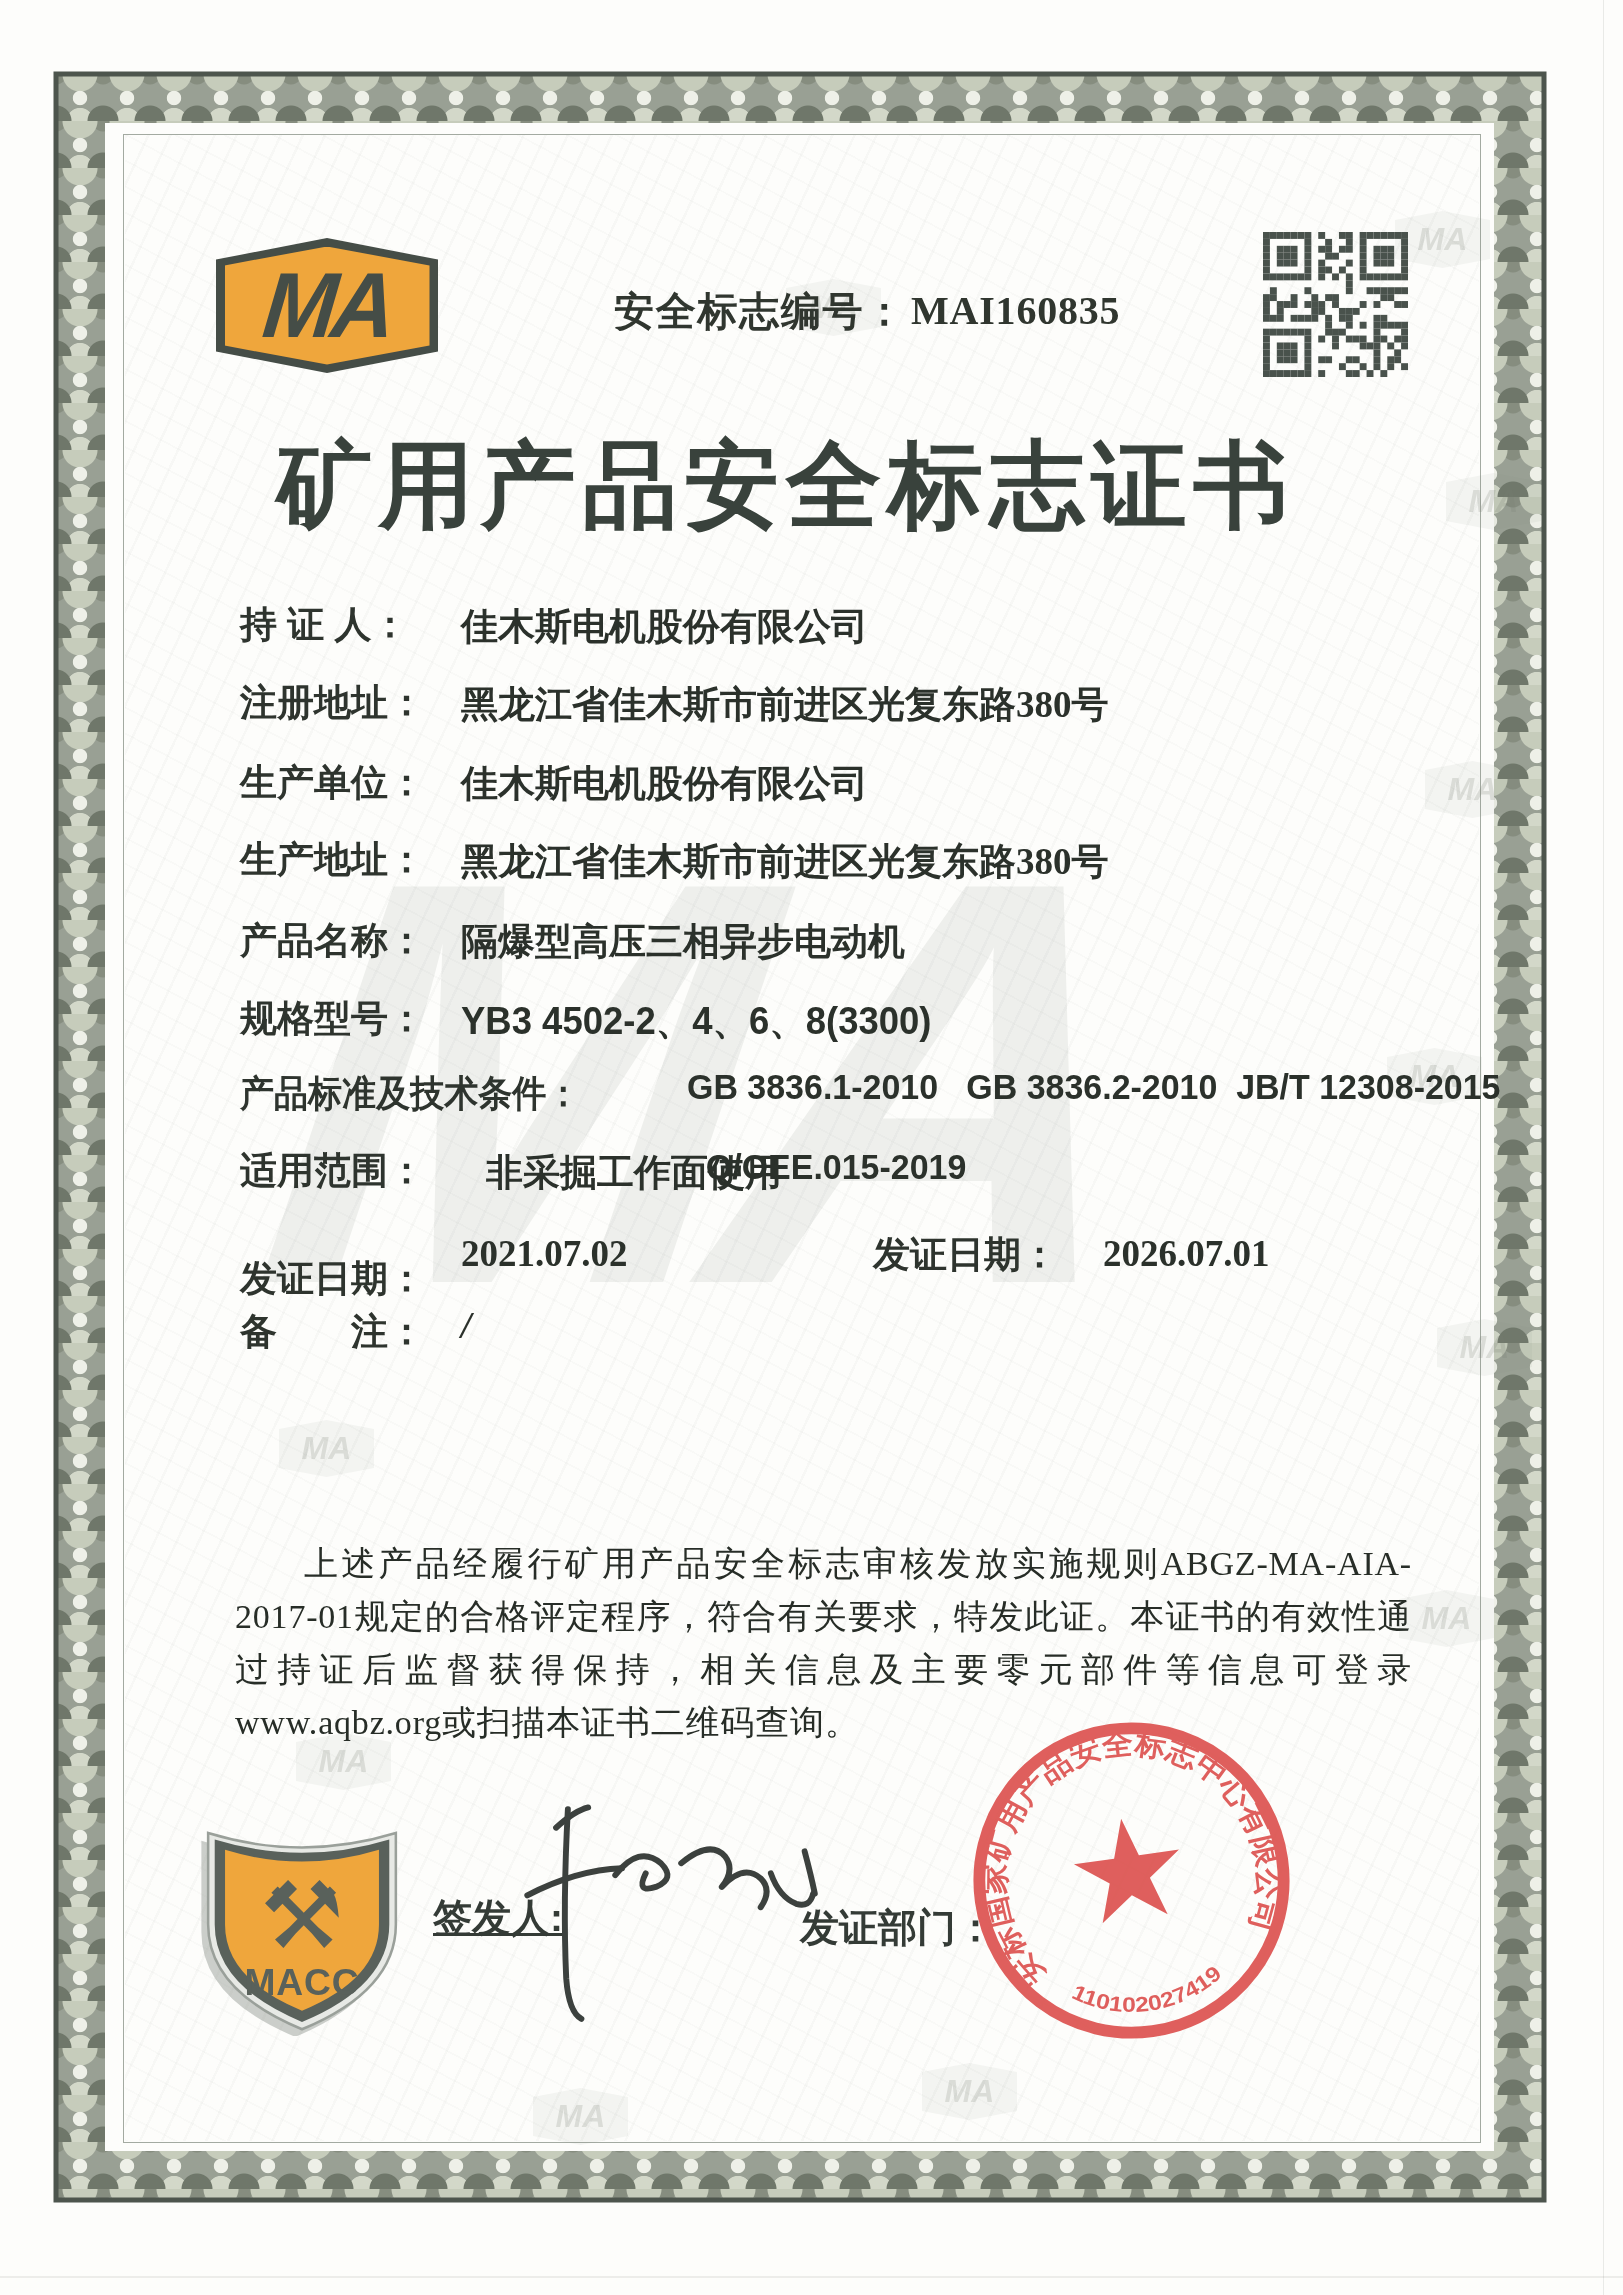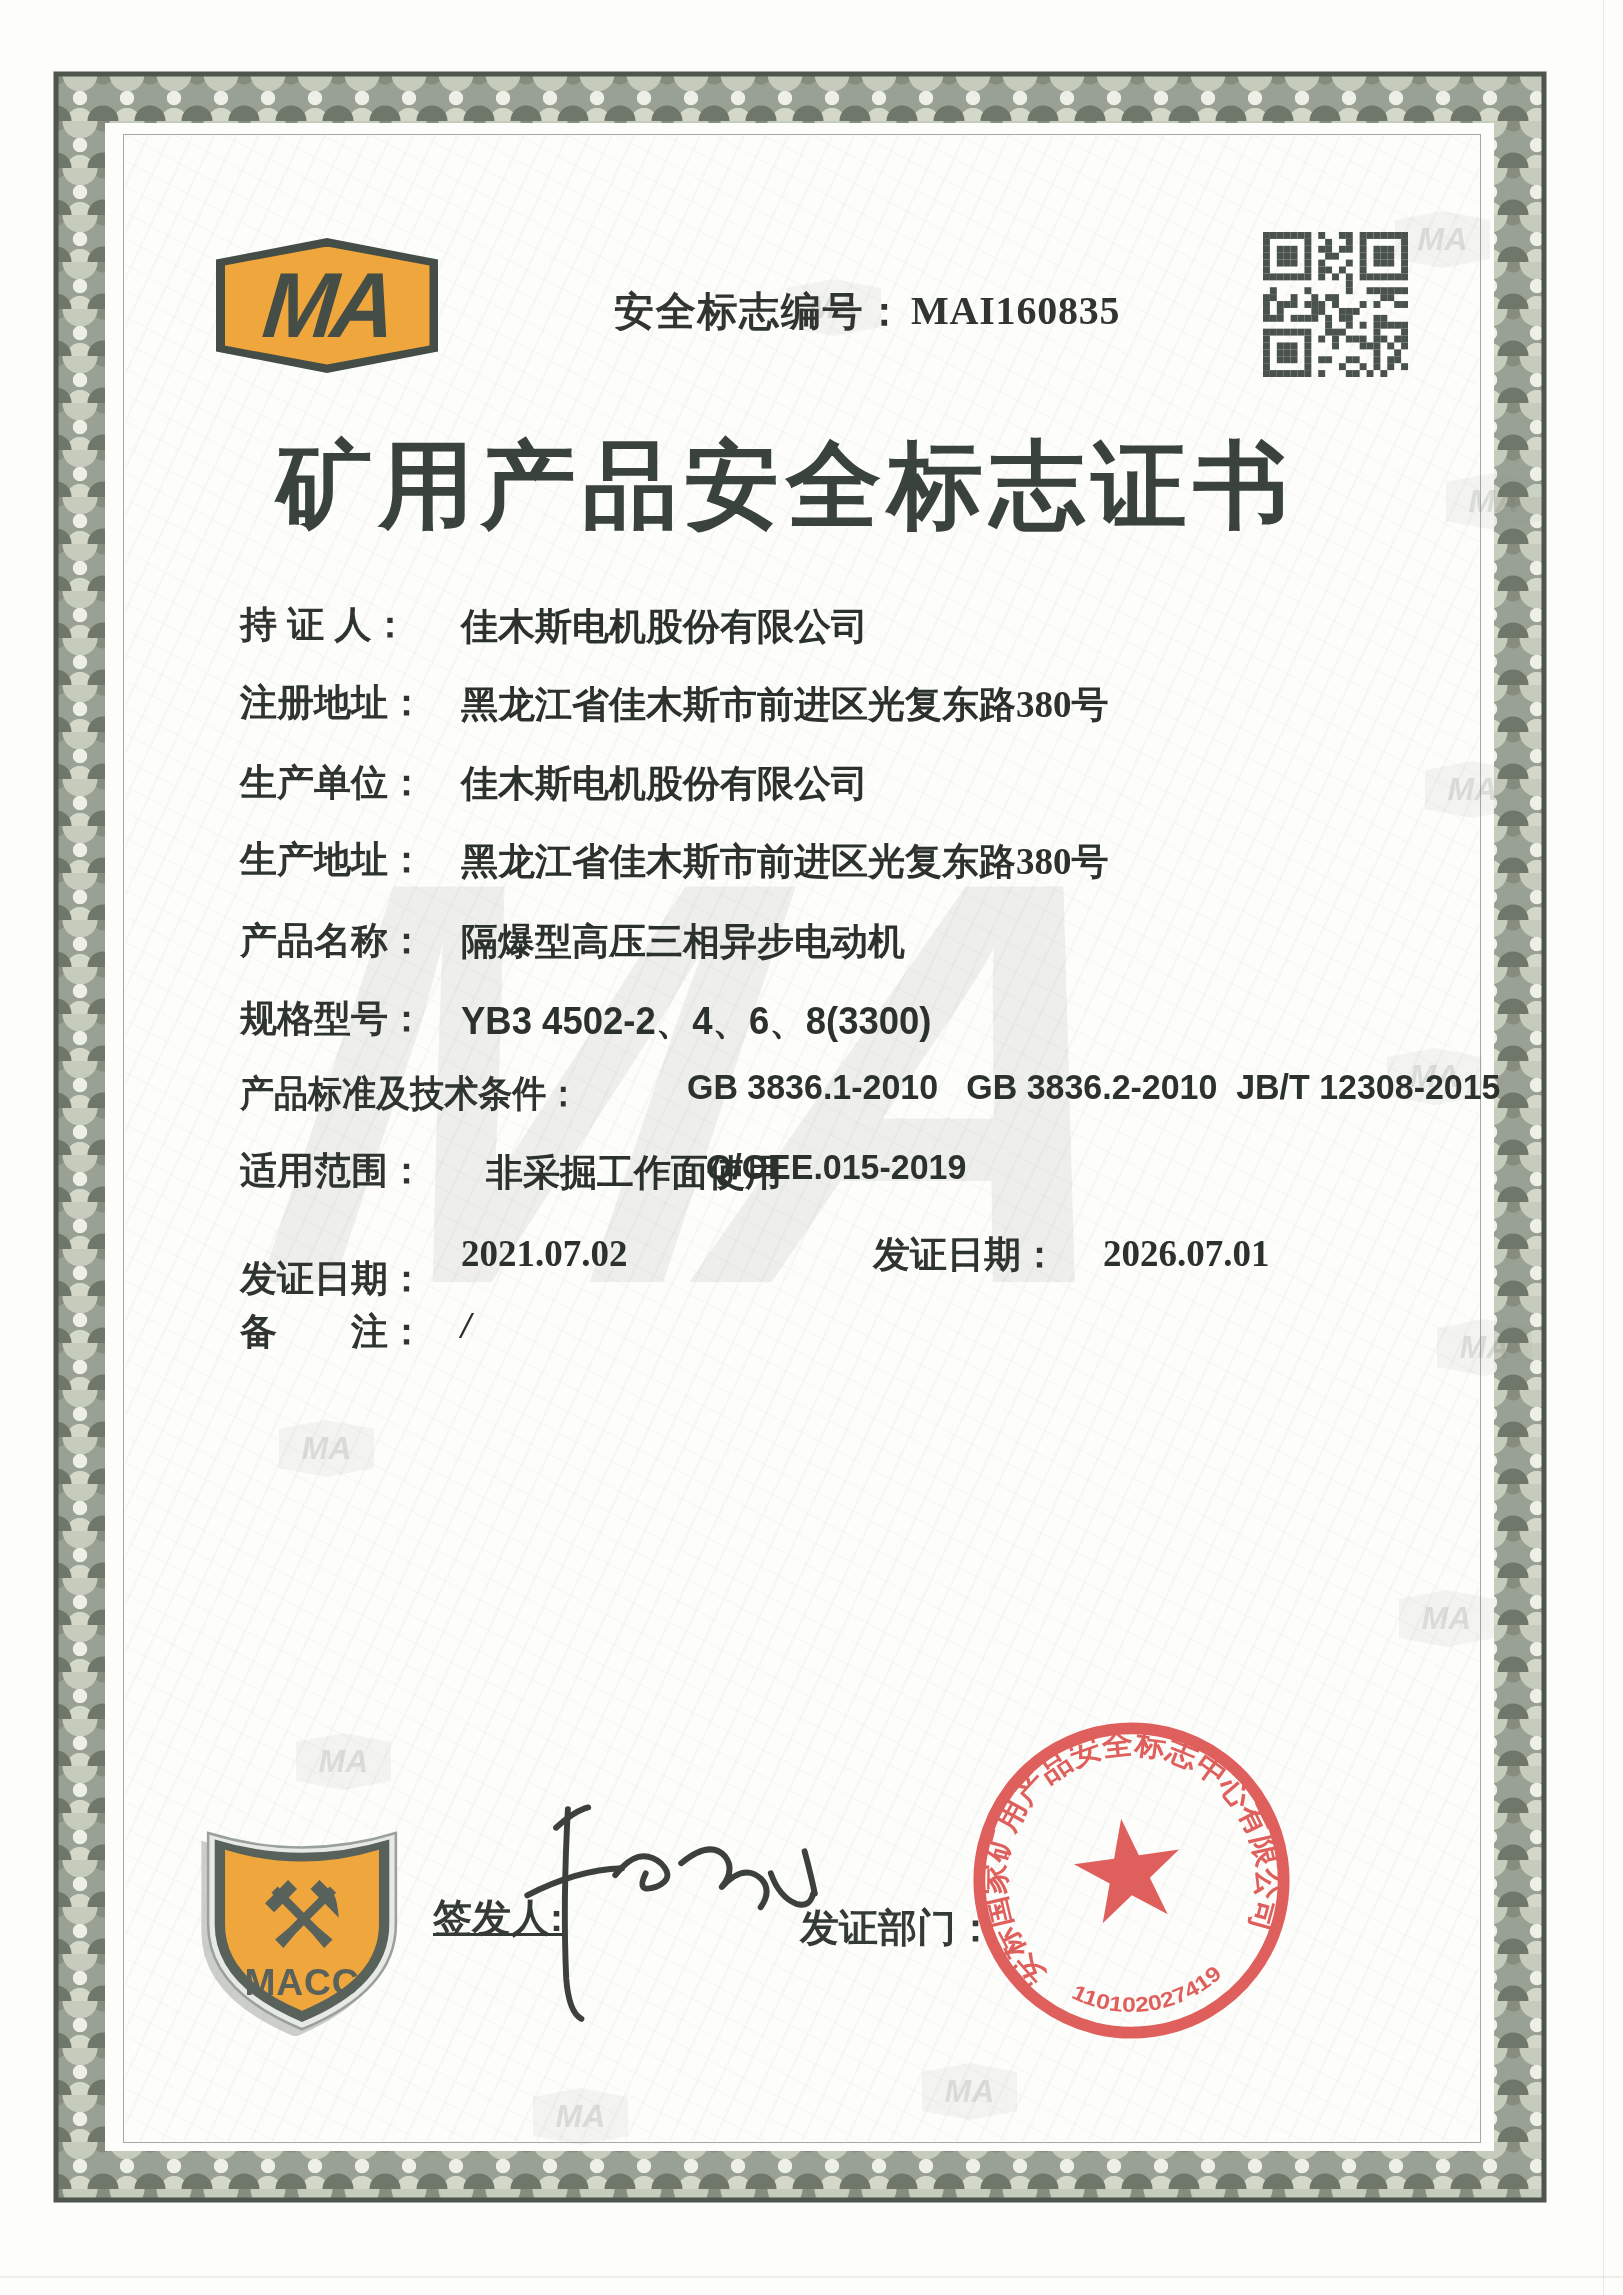--- a/index.html
+++ b/index.html
@@ -371,20 +371,21 @@
   <div class="fvalue" style="top:1148px;left:486px">非采掘工作面使用</div>
 
   <div class="flabel" style="top:1254px">发证日期：</div>
   <div class="fvalue" style="top:1232px">2021.07.02</div>
   <div class="flabel" style="top:1230px;left:873px">发证日期：</div>
   <div class="fvalue" style="top:1232px;left:1103px">2026.07.01</div>
 
   <div class="flabel" style="top:1307px">备　　注：</div>
   <div class="fvalue" style="top:1304px;font-style:italic">/</div>
 
+  <div class="statement">上述产品经履行矿用产品安全标志审核发放实施规则ABGZ-MA-AIA-2017-01规定的合格评定程序，符合有关要求，特发此证。本证书的有效性通过持证后监督获得保持，相关信息及主要零元部件等信息可登录www.aqbz.org或扫描本证书二维码查询。</div>
 
   <svg class="shield" viewBox="0 0 246 272">
     <path d="M12,32 Q123,66 234,32 L234,140 Q234,218 123,264 Q12,218 12,140 Z" transform="translate(-8,9)" fill="#8f958e" opacity="0.45"></path>
     <path d="M12,32 Q123,66 234,32 L234,140 Q234,218 123,264 Q12,218 12,140 Z" fill="#e7e9e5" stroke="#9aa09a" stroke-width="3"></path>
     <path d="M12,32 Q123,66 234,32 L234,140 Q234,218 123,264 Q12,218 12,140 Z" transform="translate(123,140) scale(0.93) translate(-123,-140)" fill="#59615b"></path>
     <path d="M12,32 Q123,66 234,32 L234,140 Q234,218 123,264 Q12,218 12,140 Z" transform="translate(123,142) scale(0.82) translate(-123,-142)" fill="#EFA63C"></path>
     <text x="123" y="168" font-size="110" text-anchor="middle" fill="#59615b" font-family="DejaVu Sans, sans-serif">⚒</text>
     <text x="123" y="224" font-size="44" font-weight="bold" text-anchor="middle" fill="#59615b" font-family="Liberation Sans, sans-serif" letter-spacing="1">MACC</text>
   </svg>
 

